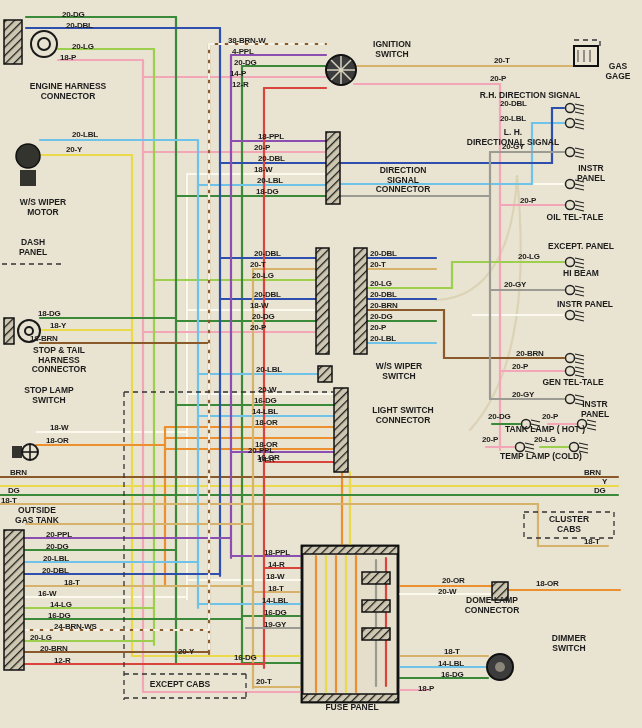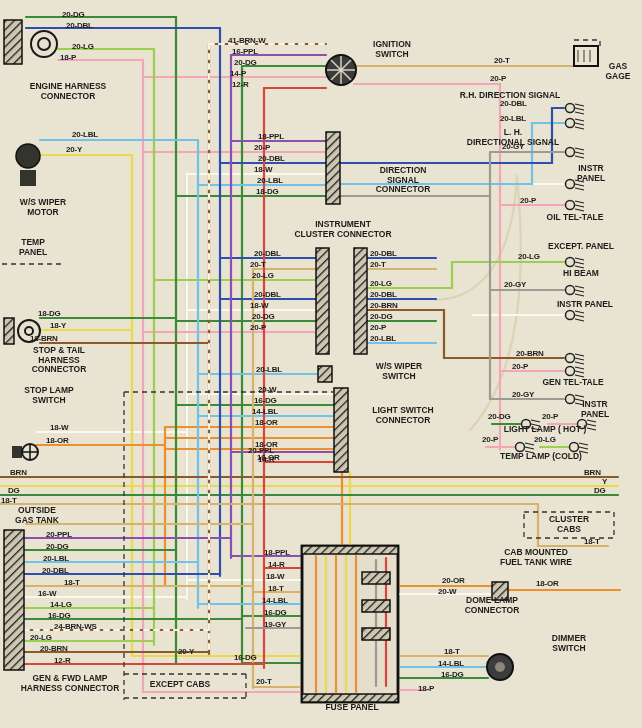--- a/index.html
+++ b/index.html
@@ -352,22 +352,22 @@
     <path class="dash" d="M2,264 H64"></path>
     <path class="dash" d="M574,40 H600 V46"></path>
   </g>
 </svg>
 
 <div id="labels">
       <span class="lbl wire" style="left: 62px; top: 11px;">20-DG</span>
       <span class="lbl wire" style="left: 66px; top: 22px;">20-DBL</span>
       <span class="lbl wire" style="left: 72px; top: 43px;">20-LG</span>
       <span class="lbl wire" style="left: 60px; top: 54px;">18-P</span>
-      <span class="lbl wire" style="left: 228px; top: 37px;">41-BRN-W</span>
-      <span class="lbl wire" style="left: 232px; top: 48px;">16-PPL</span>
+      <span class="lbl wire" style="left: 228px; top: 37px;">38-BRN-W</span>
+      <span class="lbl wire" style="left: 232px; top: 48px;">4-PPL</span>
       <span class="lbl wire" style="left: 234px; top: 59px;">20-DG</span>
       <span class="lbl wire" style="left: 230px; top: 70px;">14-P</span>
       <span class="lbl wire" style="left: 232px; top: 81px;">12-R</span>
       <span class="lbl wire" style="left: 494px; top: 57px;">20-T</span>
       <span class="lbl wire" style="left: 490px; top: 75px;">20-P</span>
       <span class="lbl wire" style="left: 500px; top: 100px;">20-DBL</span>
       <span class="lbl wire" style="left: 500px; top: 115px;">20-LBL</span>
       <span class="lbl wire" style="left: 502px; top: 143px;">20-GY</span>
       <span class="lbl wire" style="left: 72px; top: 131px;">20-LBL</span>
       <span class="lbl wire" style="left: 66px; top: 146px;">20-Y</span>
@@ -451,60 +451,54 @@
       <span class="lbl wire" style="left: 444px; top: 648px;">18-T</span>
       <span class="lbl wire" style="left: 438px; top: 660px;">14-LBL</span>
       <span class="lbl wire" style="left: 441px; top: 671px;">16-DG</span>
       <span class="lbl wire" style="left: 418px; top: 685px;">18-P</span>
       <span class="lbl comp" style="left: 18px; top: 82px; width: 100px;">ENGINE HARNESS
 CONNECTOR</span>
       <span class="lbl comp" style="left: 360px; top: 40px; width: 64px;">IGNITION
 SWITCH</span>
       <span class="lbl comp" style="left: 598px; top: 62px; width: 40px;">GAS
 GAGE</span>
-      <span class="lbl comp" style="left: 432px; top: 91px; width: 156px;">R.H. DIRECTION SIGNAL</span>
+      <span class="lbl comp" style="left: 452px; top: 91px; width: 156px;">R.H. DIRECTION SIGNAL</span>
       <span class="lbl comp" style="left: 440px; top: 128px; width: 146px;">L. H.
 DIRECTIONAL SIGNAL</span>
       <span class="lbl comp" style="left: 566px; top: 164px; width: 50px;">INSTR
 PANEL</span>
       <span class="lbl comp" style="left: 530px; top: 213px; width: 90px;">OIL TEL-TALE</span>
       <span class="lbl comp" style="left: 536px; top: 242px; width: 90px;">EXCEPT. PANEL</span>
       <span class="lbl comp" style="left: 548px; top: 269px; width: 66px;">HI BEAM</span>
       <span class="lbl comp" style="left: 540px; top: 300px; width: 90px;">INSTR PANEL</span>
       <span class="lbl comp" style="left: 6px; top: 198px; width: 74px;">W/S WIPER
 MOTOR</span>
-      <span class="lbl comp" style="left: 8px; top: 238px; width: 50px;">TEMP
+      <span class="lbl comp" style="left: 8px; top: 238px; width: 50px;">DASH
 PANEL</span>
       <span class="lbl comp" style="left: 16px; top: 346px; width: 86px;">STOP &amp; TAIL
 HARNESS
 CONNECTOR</span>
       <span class="lbl comp" style="left: 12px; top: 386px; width: 74px;">STOP LAMP
 SWITCH</span>
       <span class="lbl comp" style="left: 362px; top: 166px; width: 82px;">DIRECTION
 SIGNAL
 CONNECTOR</span>
-      <span class="lbl comp" style="left: 276px; top: 220px; width: 134px;">INSTRUMENT
-CLUSTER CONNECTOR</span>
       <span class="lbl comp" style="left: 360px; top: 362px; width: 78px;">W/S WIPER
 SWITCH</span>
       <span class="lbl comp" style="left: 356px; top: 406px; width: 94px;">LIGHT SWITCH
 CONNECTOR</span>
       <span class="lbl comp" style="left: 526px; top: 378px; width: 94px;">GEN TEL-TALE</span>
       <span class="lbl comp" style="left: 570px; top: 400px; width: 50px;">INSTR
 PANEL</span>
-      <span class="lbl comp" style="left: 486px; top: 425px; width: 118px;">LIGHT LAMP ( HOT )</span>
+      <span class="lbl comp" style="left: 486px; top: 425px; width: 118px;">TANK LAMP ( HOT )</span>
       <span class="lbl comp" style="left: 482px; top: 452px; width: 118px;">TEMP LAMP (COLD)</span>
       <span class="lbl comp" style="left: 4px; top: 506px; width: 66px;">OUTSIDE
 GAS TANK</span>
       <span class="lbl comp" style="left: 540px; top: 515px; width: 58px;">CLUSTER
 CABS</span>
-      <span class="lbl comp" style="left: 482px; top: 548px; width: 108px;">CAB MOUNTED
-FUEL TANK WIRE</span>
       <span class="lbl comp" style="left: 448px; top: 596px; width: 88px;">DOME LAMP
 CONNECTOR</span>
       <span class="lbl comp" style="left: 536px; top: 634px; width: 66px;">DIMMER
 SWITCH</span>
-      <span class="lbl comp" style="left: 6px; top: 674px; width: 128px;">GEN &amp; FWD LAMP
-HARNESS CONNECTOR</span>
       <span class="lbl comp" style="left: 132px; top: 680px; width: 96px;">EXCEPT CABS</span>
       <span class="lbl comp" style="left: 308px; top: 703px; width: 88px;">FUSE PANEL</span>
     </div>
 </div>
 
 </body></html>

